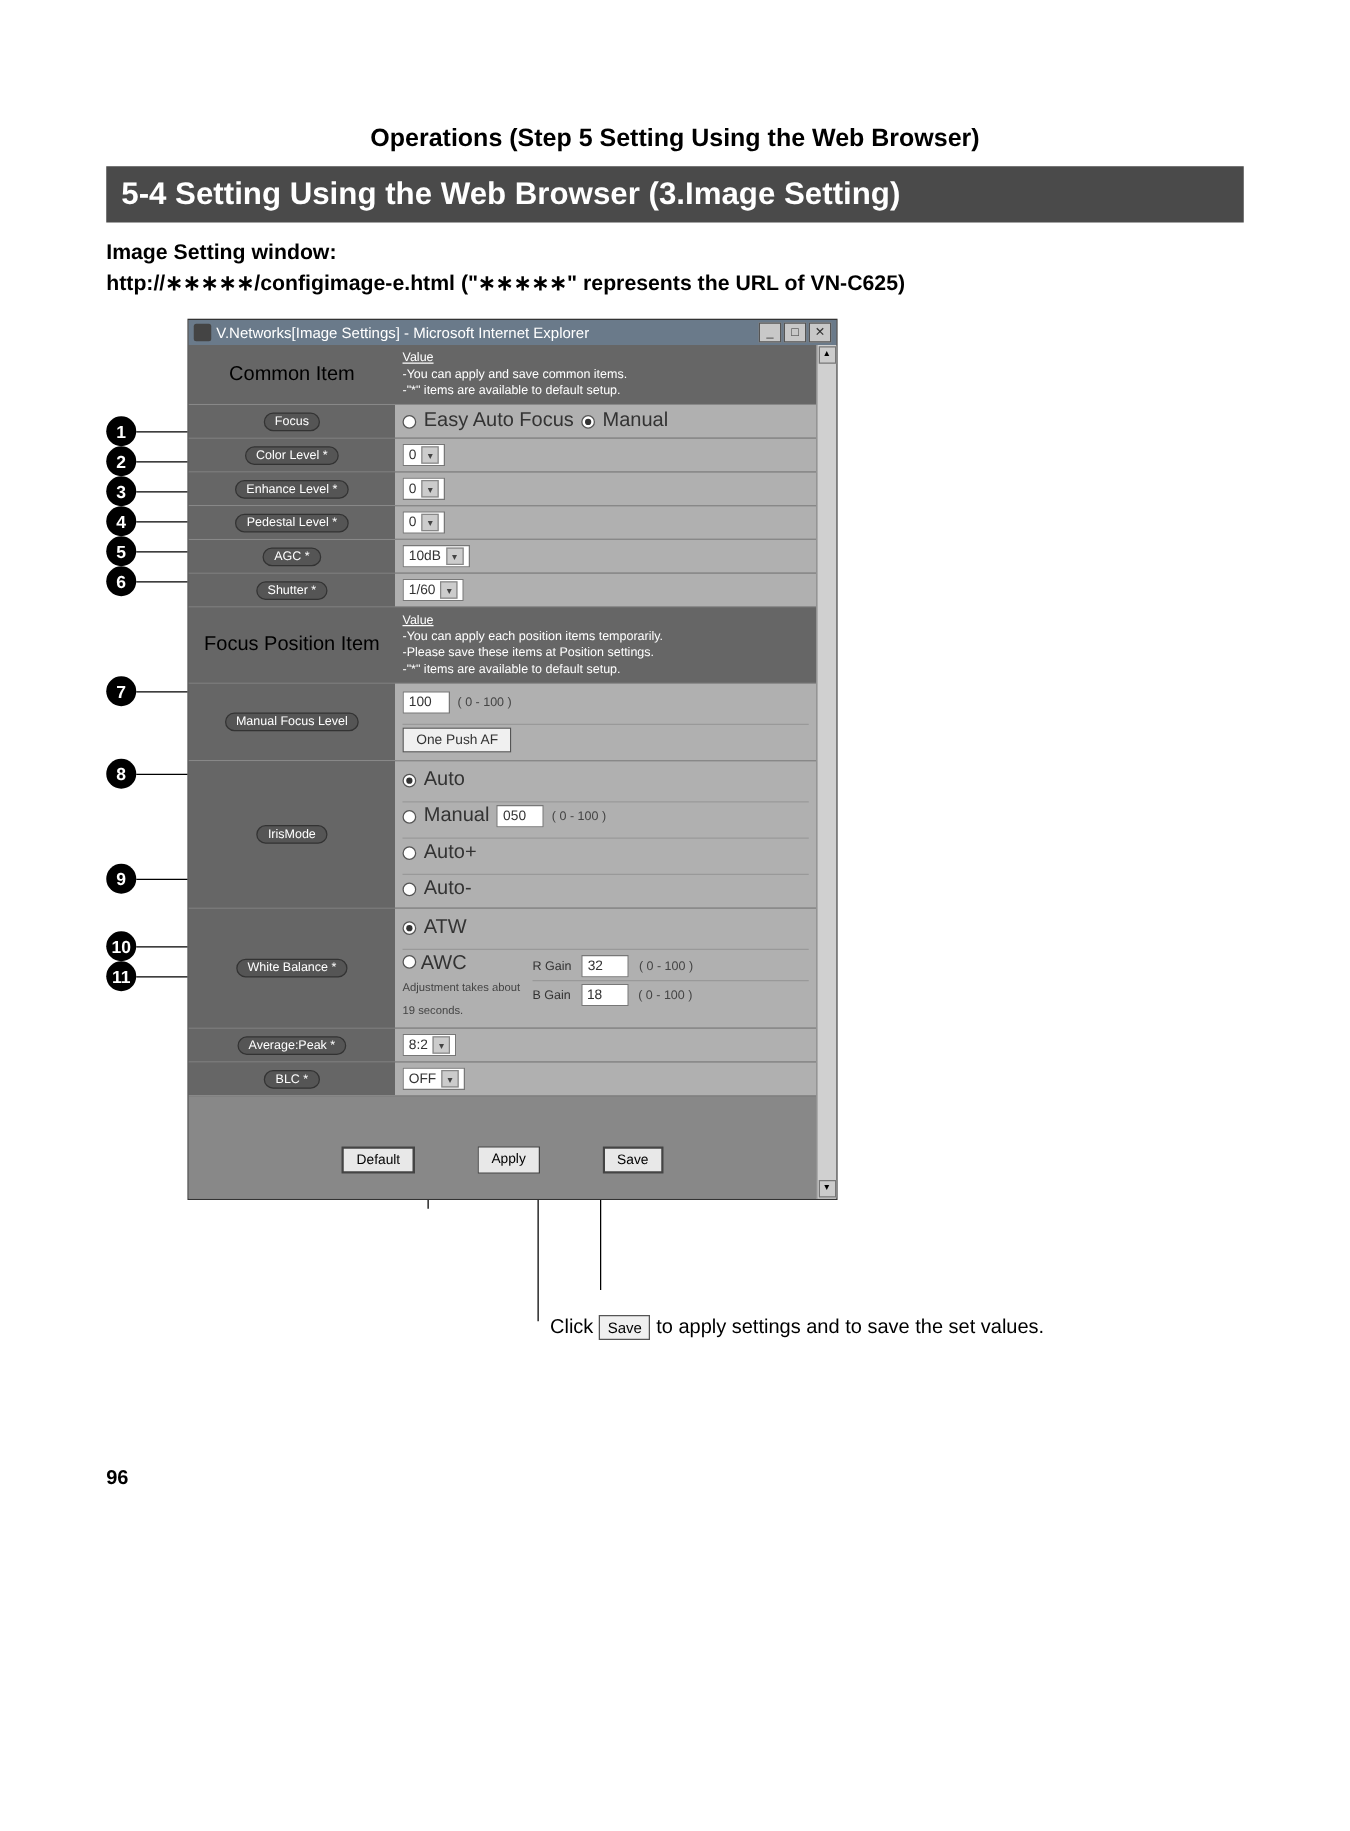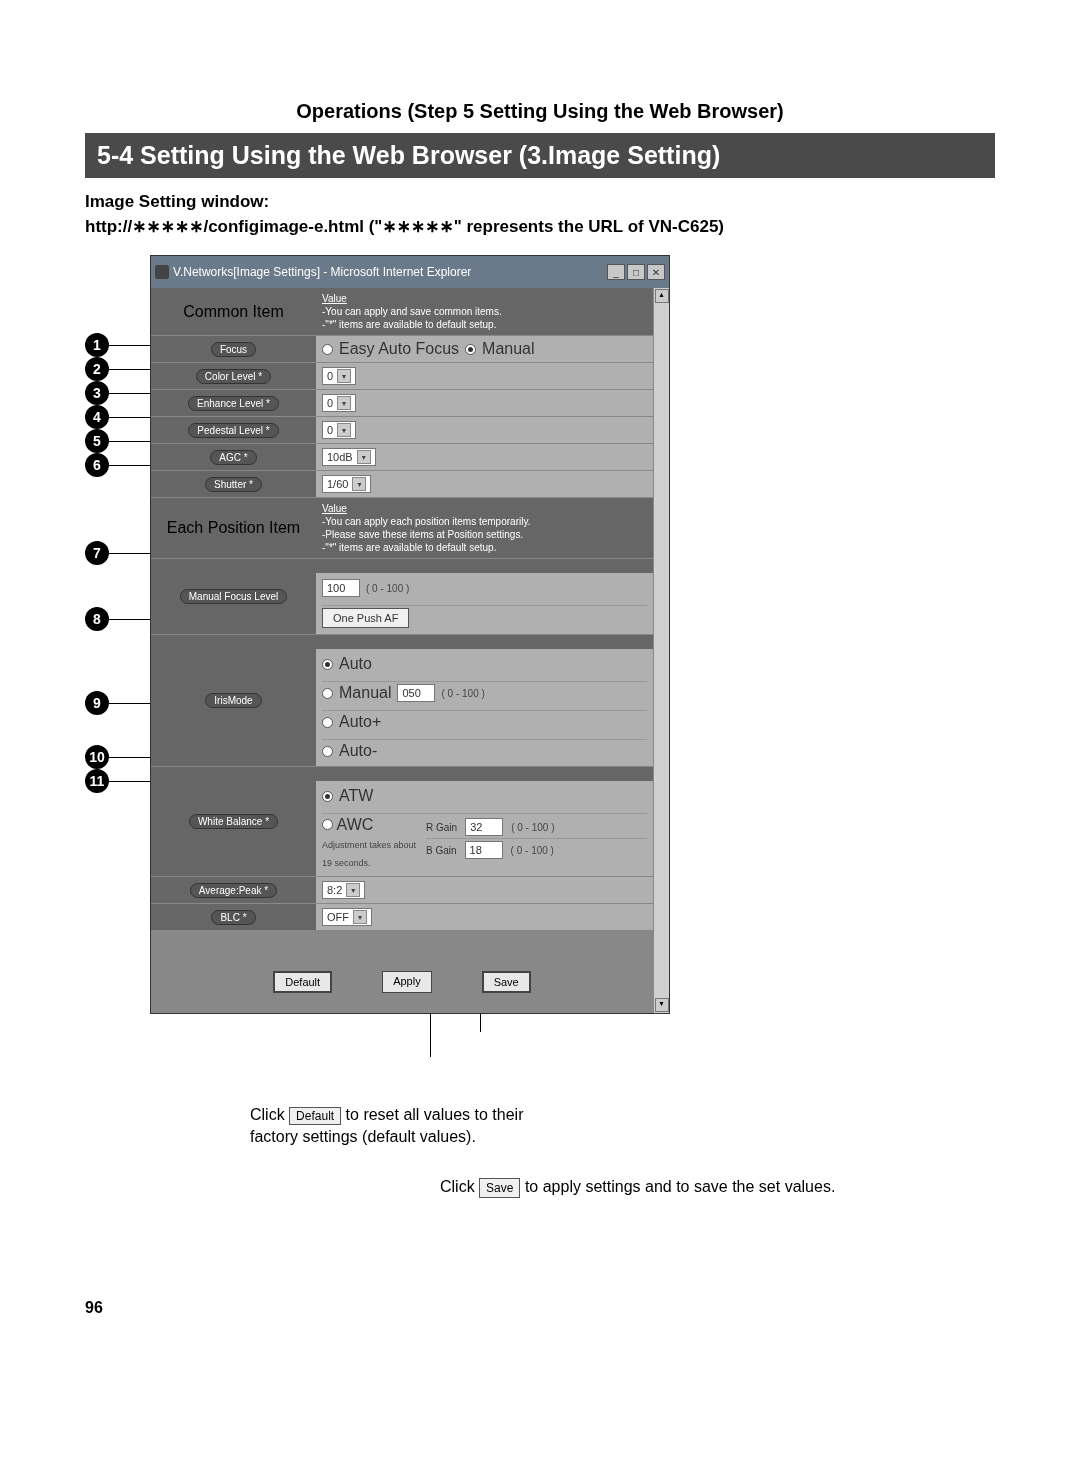--- a/index.html
+++ b/index.html
@@ -4,35 +4,35 @@
   <style>
     * { margin: 0; padding: 0; box-sizing: border-box; }
     body { font-family: Arial, Helvetica, sans-serif; background: #fff; width: 1080px; }
     .page { padding: 100px 85px 50px 85px; }
     .header-text { font-weight: bold; font-size: 20px; margin-bottom: 10px; text-align: center; }
     .section-bar { background: #4a4a4a; color: #fff; padding: 8px 12px; font-size: 25px; font-weight: bold; margin-bottom: 14px; }
     .intro-line { font-weight: bold; font-size: 17px; margin-bottom: 4px; }
     .intro-url { font-weight: bold; font-size: 17px; margin-bottom: 18px; }
     .browser-area { position: relative; margin-left: 65px; }
     .browser-window { width: 520px; background: #e0e0e0; border: 1px solid #333; position: relative; }
-    .titlebar { background: linear-gradient(#5a7ab0, #3a5a90); background: #6a7a8a; color: #fff; display: flex; align-items: center; justify-content: space-between; padding: 2px 4px; font-size: 12px; height: 32px; }
+    .titlebar { background: linear-gradient(#5a7ab0, #3a5a90); background: #6a7a8a; color: #fff; display: flex; align-items: center; justify-content: space-between; padding: 2px 4px; font-size: 12px; height: 20px; }
     .titlebar-left { display: flex; align-items: center; gap: 4px; }
     .titlebar-icon { width: 14px; height: 14px; background: #444; border-radius: 2px; }
     .titlebar-buttons { display: flex; gap: 2px; }
     .tbbtn { width: 18px; height: 16px; background: #c8c8c8; border: 1px solid #555; display: flex; align-items: center; justify-content: center; font-size: 10px; color: #333; }
     .content-area { display: flex; background: #666; }
     .scrollbar-right { width: 16px; background: #d0d0d0; border-left: 1px solid #888; position: relative; }
     .scroll-up { width: 14px; height: 14px; background: #ccc; border: 1px solid #777; margin: 1px auto; font-size: 8px; text-align: center; }
     .inner-content { flex: 1; }
     .row { display: flex; border-bottom: 1px solid #888; min-height: 24px; align-items: stretch; }
     .row.tall { min-height: 48px; }
     .label-cell { width: 165px; display: flex; align-items: center; justify-content: center; background: #666; padding: 4px; }
     .value-cell { flex: 1; background: #888; padding: 4px 6px; display: flex; align-items: center; gap: 6px; flex-wrap: wrap; color: #333; }
     .value-cell.light { background: #b0b0b0; }
-    .value-cell.stack { flex-direction: column; align-items: flex-start; margin-top: 14px; }
+    .value-cell.stack { flex-direction: column; align-items: flex-start; }
     .label-bubble { background: #555; border: 1px solid #333; border-radius: 10px; padding: 1px 8px; color: #fff; font-size: 10px; white-space: nowrap; }
     .value-header { color: #fff; font-size: 10px; line-height: 1.3; }
     .value-header .vh-title { text-decoration: underline; }
     .radio { width: 11px; height: 11px; border: 1px solid #555; border-radius: 50%; background: #fff; display: inline-flex; align-items: center; justify-content: center; flex-shrink: 0; }
     .radio.checked::after { content: ""; width: 5px; height: 5px; background: #333; border-radius: 50%; }
     .select-box { background: #fff; border: 1px solid #777; padding: 0 4px; color: #333; font-size: 11px; display: inline-flex; align-items: center; gap: 4px; height: 18px; }
     .select-arrow { width: 14px; height: 14px; background: #ccc; border: 1px solid #888; display: inline-flex; align-items: center; justify-content: center; font-size: 8px; color: #444; }
     .input-box { background: #fff; border: 1px solid #777; padding: 0 4px; color: #333; font-size: 11px; height: 18px; width: 38px; display: inline-flex; align-items: center; }
     .btn { background: #f0f0f0; border: 1px solid #555; padding: 3px 10px; font-size: 11px; color: #333; }
     .range-text { font-size: 10px; color: #444; }
@@ -186,21 +186,21 @@
             <div class="value-cell light">
               <span class="select-box">
                   <span>1/60</span>
                   <span class="select-arrow">▾</span>
                 </span>
             </div>
           </div>
 
           <div class="row" style="min-height:58px;">
             <div class="label-cell">
-                <span>Each Position Item</span>
+                <span>Focus Position Item</span>
               </div>
             <div class="value-cell" style="background:#666; flex-direction:column; align-items:flex-start; justify-content:center;">
               <div class="value-header">
                 <span class="vh-title">Value</span><br>
                 <span>-You can apply each position items temporarily.</span><br>
                 <span>-Please save these items at Position settings.</span><br>
                 <span>-"*" items are available to default setup.</span>
               </div>
             </div>
           </div>
@@ -309,23 +309,20 @@
 
         </div>
         <div class="scrollbar-right">
           <div class="scroll-up">▴</div>
           <div class="scroll-up" style="position:absolute; bottom:1px; left:0; right:0; margin:auto;">▾</div>
         </div>
       </div>
     </div>
 
     <div class="descriptions">
-      <div class="desc-default">
-        <span>Click </span><span class="inline-btn">Default</span><span> to reset all values to their factory settings (default values).</span>
-      </div>
       <div class="desc-right">
         <span>Click </span><span class="inline-btn">Save</span><span> to apply settings and to save the set values.</span>
       </div>
     </div>
 
   </div>
 
   <div class="page-number">96</div>
 </div>
 

